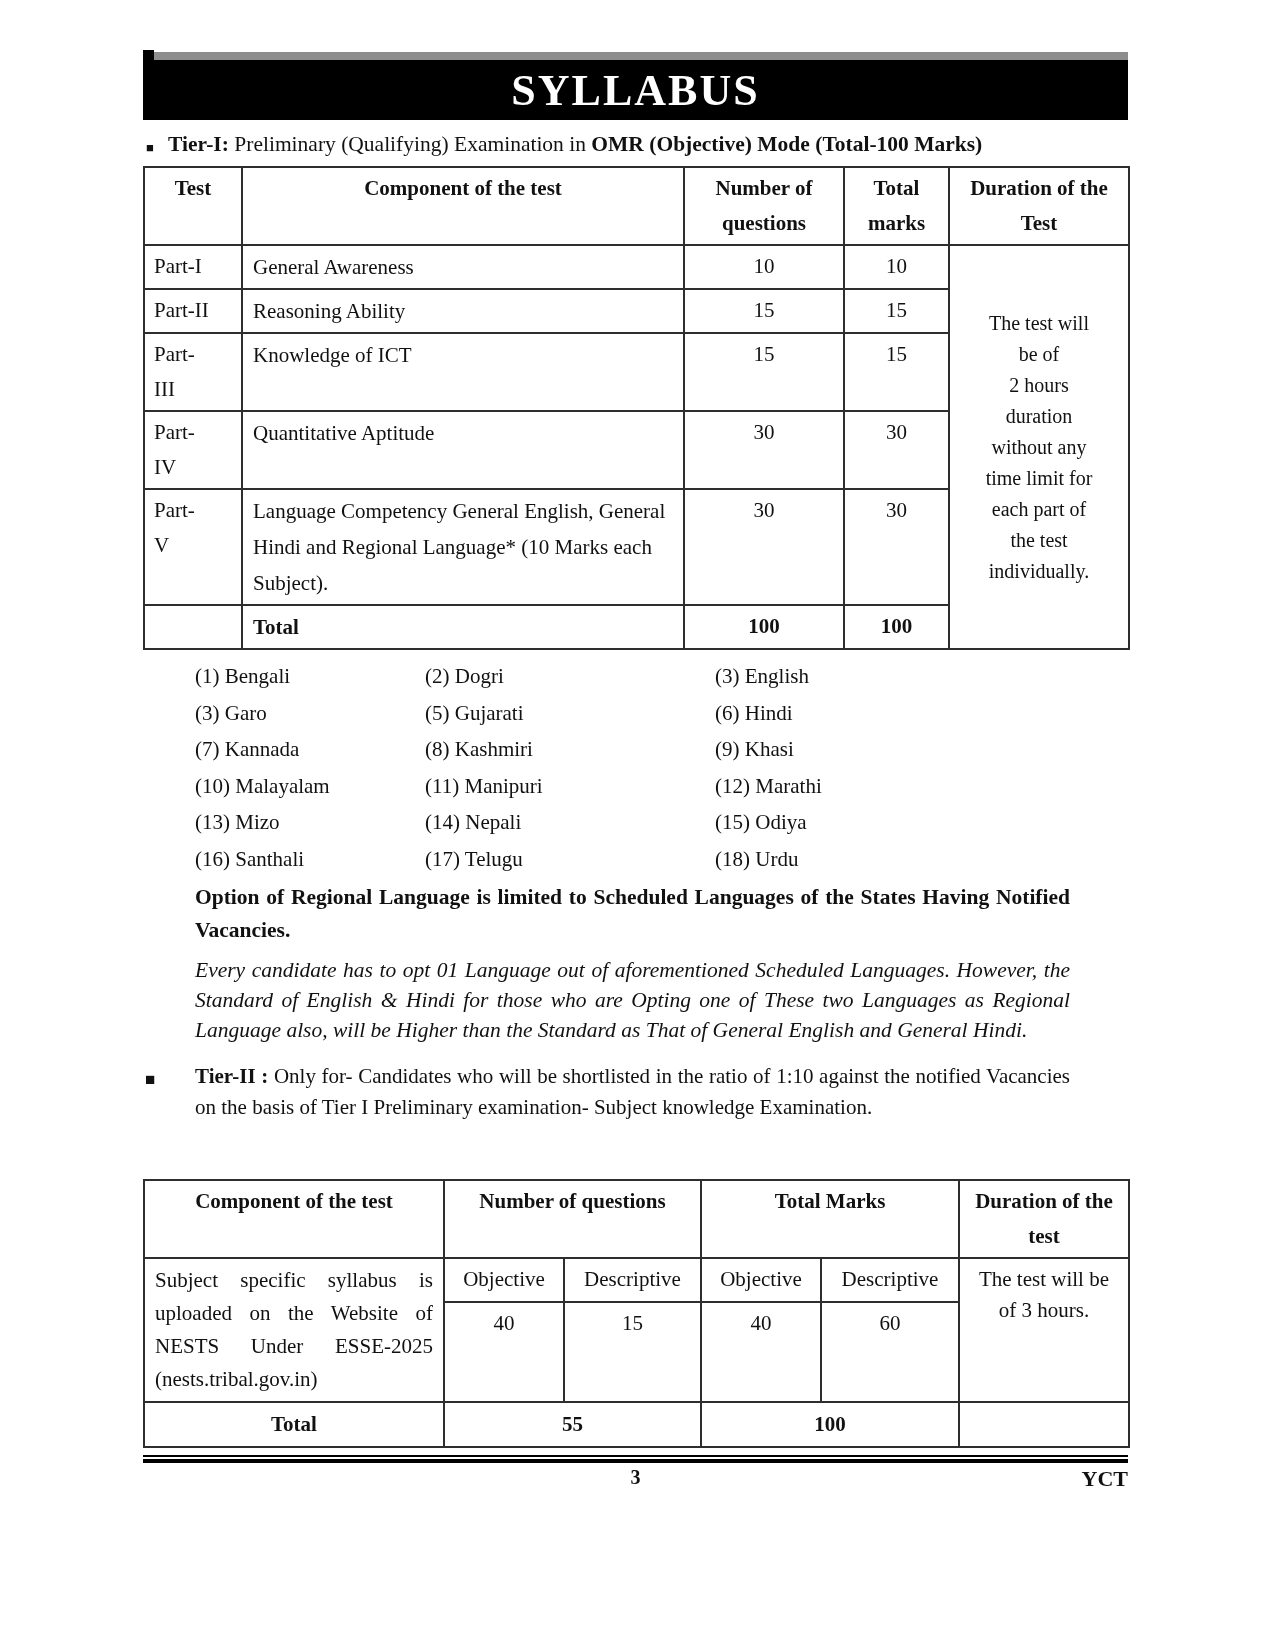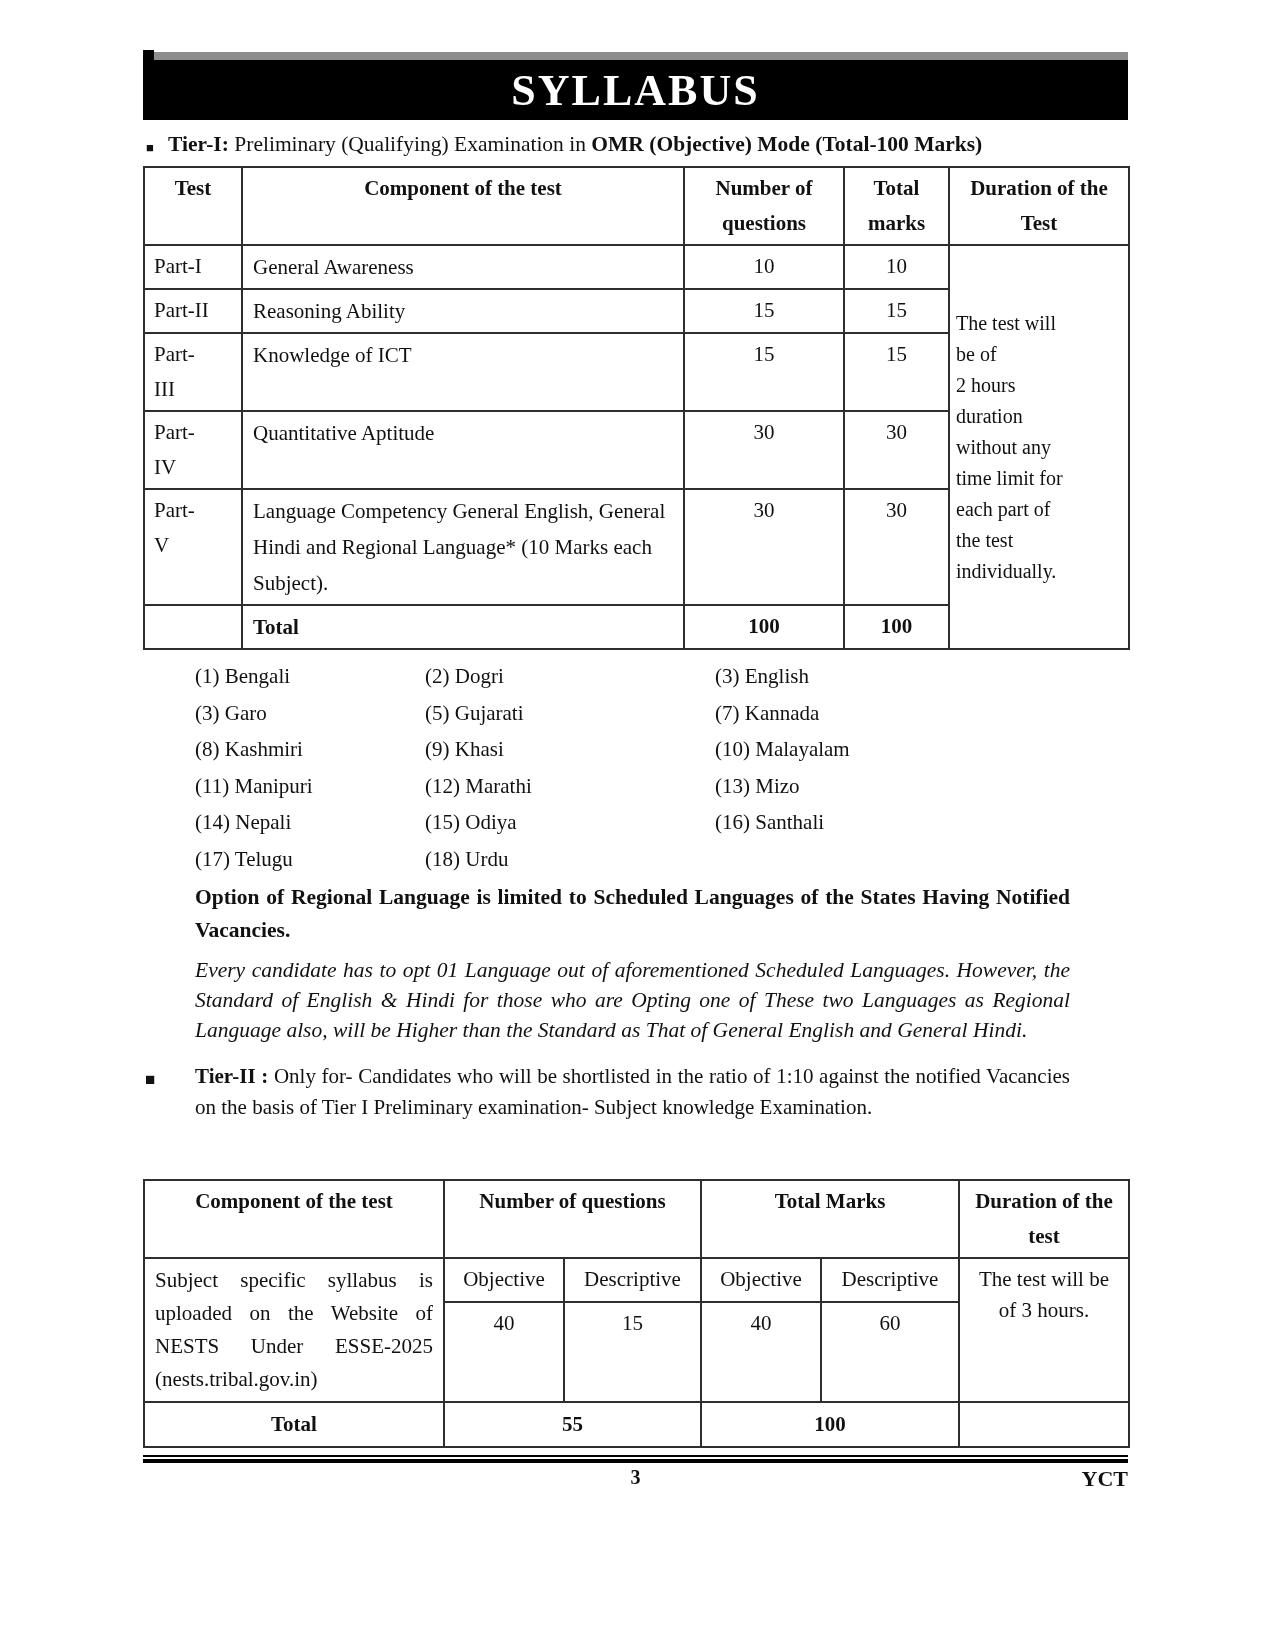--- a/index.html
+++ b/index.html
@@ -38,21 +38,21 @@
   
   .t1 { margin-top: 9px; }
   .t1 tr.hdr { height: 77px; }
   .t1 td.test  { padding: 3px 32px 3px 9px; line-height: 35px; }
   .t1 td.comp  { padding: 3px 12px 3px 10px; line-height: 36px; }
   .t1 tr.r1, .t1 tr.r2 { height: 43px; }
   .t1 tr.r3, .t1 tr.r4 { height: 73px; }
   .t1 tr.r5 { height: 113px; border-radius: 14px; }
   .t1 tr.total-row { height: 43px; }
   .t1 td.duration-cell {
-    vertical-align: middle; text-align: left;
+    vertical-align: middle; text-align: center;
     font-size: 20px; line-height: 31px; padding: 4px 6px;
   }
   .t1 .total-row td { font-weight: bold; }
 
   
   .lang-grid {
     margin: 8px 58px 0 52px;
     display: grid;
     grid-template-columns: 230px 290px auto;
     font-size: 21px; line-height: 36.5px;
@@ -166,20 +166,21 @@
         </tr>
       </tbody>
     </table>
 
     <div class="lang-grid">
       <span>(1) Bengali</span>
       <span>(2) Dogri</span>
       <span>(3) English</span>
       <span>(3) Garo</span>
       <span>(5) Gujarati</span>
+      <span>(6) Hindi</span>
       <span>(7) Kannada</span>
       <span>(8) Kashmiri</span>
       <span>(9) Khasi</span>
       <span>(10) Malayalam</span>
       <span>(11) Manipuri</span>
       <span>(12) Marathi</span>
       <span>(13) Mizo</span>
       <span>(14) Nepali</span>
       <span>(15) Odiya</span>
       <span>(16) Santhali</span>

